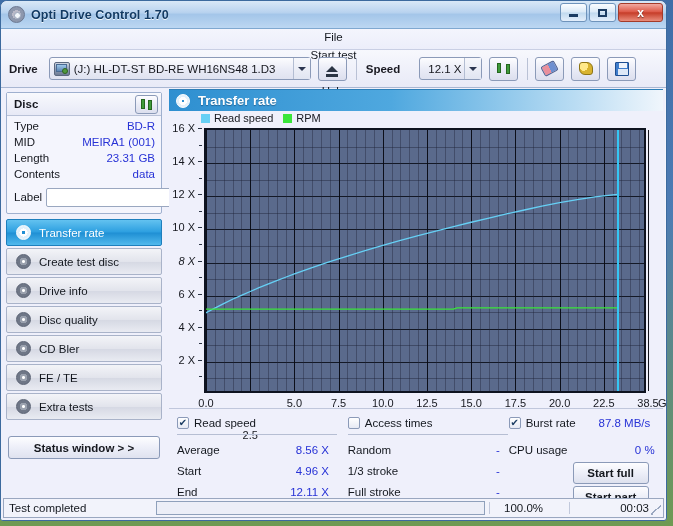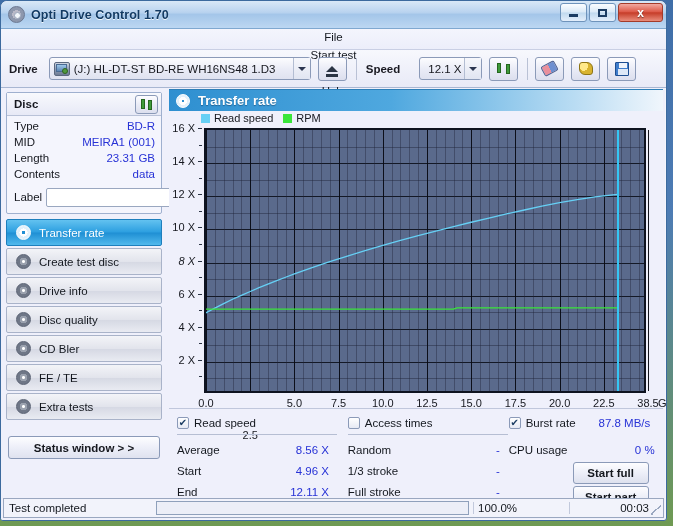--- a/index.html
+++ b/index.html
@@ -310,22 +310,22 @@
 
   
   .statusbar {
     position:absolute; left:2px; right:2px; bottom:2px; height:20px;
     background:#f2f3fb; border:1px solid #9aa7c0;
     display:flex; align-items:center; font-size:11.5px; color:#14181f;
   }
   .sb-text { width: 148px; padding-left: 5px; }
   .sb-prog { flex:1; height:14px; margin: 0 4px; border:1px solid #8fa0bb; background:#eceef7; padding:1px;}
   .sb-fill { height:100%; background: linear-gradient(180deg,#8ff08a 0%, #2ee02a 40%, #14c010 60%, #63e85e 100%); }
-  .sb-pct { width: 80px; border-left:1px solid #c2c9dc; padding-left:4px; }
-  .sb-time { width: 94px; border-left:1px solid #c2c9dc; text-align:right; padding-right: 14px; margin-left: 16px;}
+  .sb-pct { width: 80px; border-left:1px solid #c2c9dc; padding-left:14px; }
+  .sb-time { width: 94px; border-left:1px solid #c2c9dc; text-align:right; padding-right: 14px;}
   .grip { position:absolute; right:2px; bottom:2px; width:10px; height:10px;
           background:
             linear-gradient(135deg, transparent 45%, #9aa7c0 45%, #9aa7c0 55%, transparent 55%);
         }
 </style>
 </head>
 <body>
 
 <div class="window">
 

